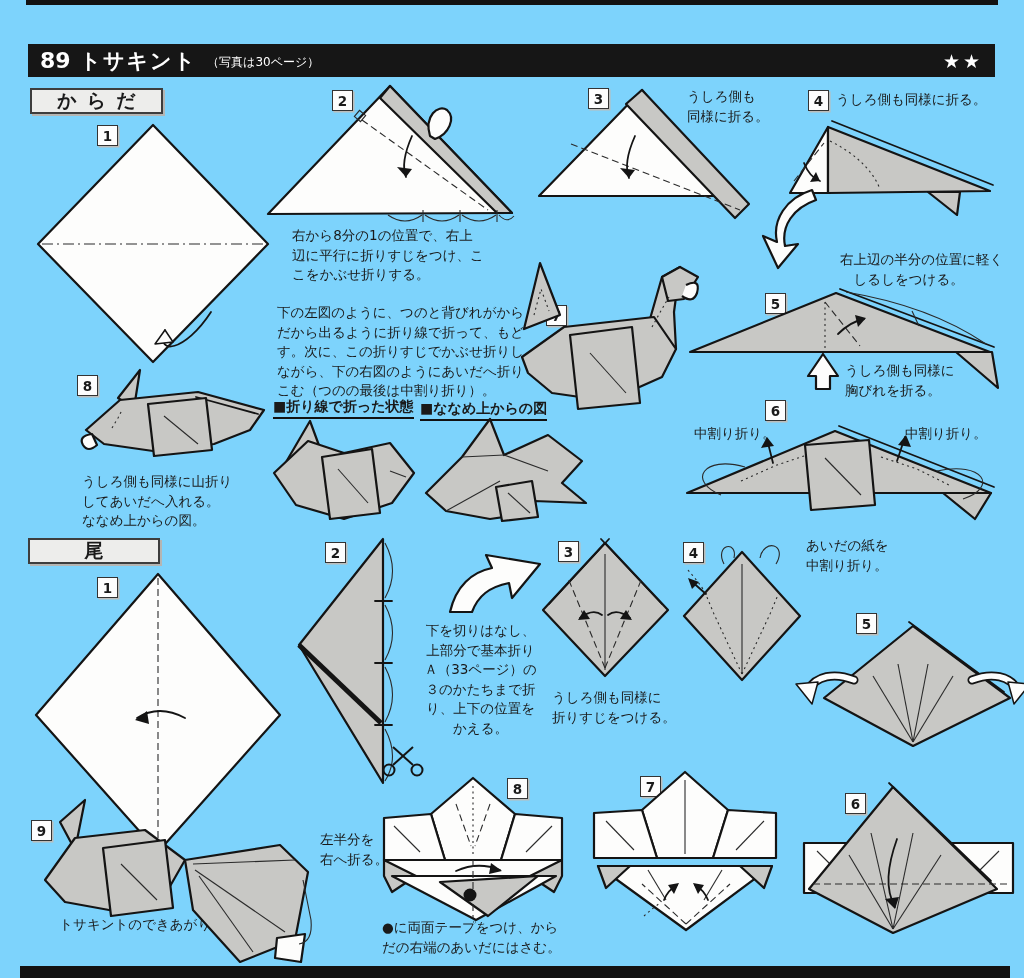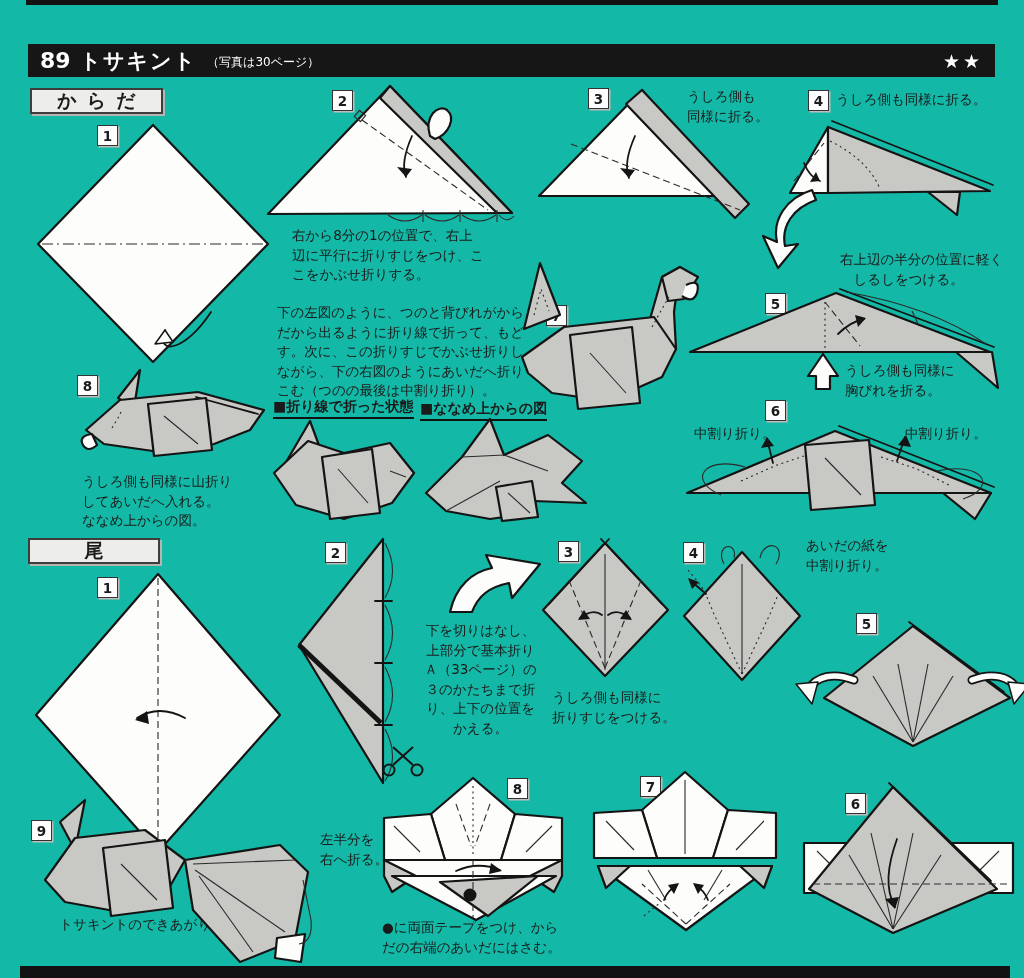--- a/index.html
+++ b/index.html
@@ -1,17 +1,17 @@
 <!DOCTYPE html>
 <html><head>
 <meta charset="utf-8">
 <style>
   * { margin:0; padding:0; box-sizing:border-box; }
   html,body { background:#9a9a9a; }
-  .page { position:relative; width:1024px; height:978px; background:#14b8a6; overflow:hidden;
+  .page { position:relative; width:1024px; height:978px; background:#7dd3fc; overflow:hidden;
           font-family:"DejaVu Sans","Liberation Sans",sans-serif; color:#1a1a1a; }
   .rule { position:absolute; background:#121212; }
   .header { position:absolute; left:28px; top:44px; width:967px; height:33px; background:#161616;
             color:#fff; display:flex; align-items:center; padding:0 12px; }
   .header .num { font-size:22px; font-weight:bold; }
   .header .ttl { font-size:21px; font-weight:bold; margin-left:9px; letter-spacing:2px; }
   .header .sub { font-size:12px; margin-left:10px; margin-top:4px; }
   .header .stars { margin-left:auto; font-size:19px; letter-spacing:3px; }
   .seclabel { position:absolute; background:#ededeb; border:2px solid #3d3d3d; box-shadow:2px 2px 0 #b5b5b2;
               font-size:19px; font-weight:bold; display:flex; align-items:center; justify-content:center;

